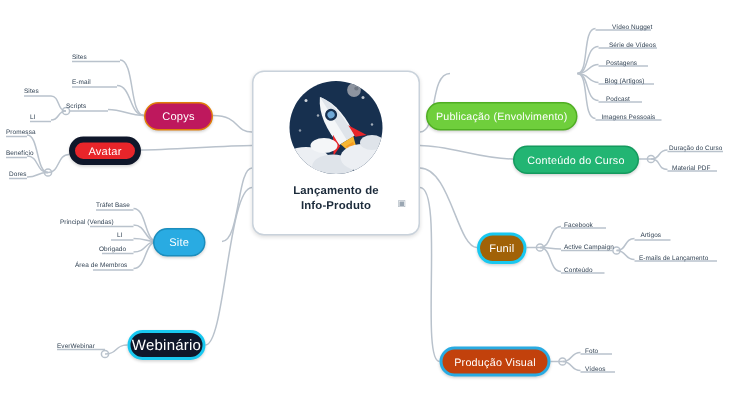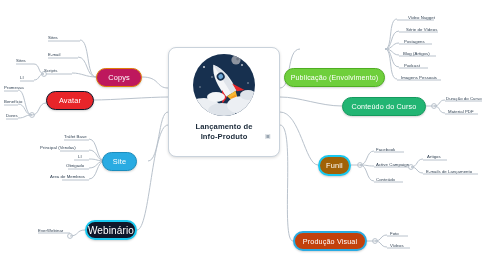--- a/index.html
+++ b/index.html
@@ -31,21 +31,21 @@
     color:#9aa6b2;font-size:6px;line-height:5px;
   }
 
   
   .chip{
     border-radius:999px;display:flex;align-items:center;justify-content:center;
     color:#ffffff;font-size:7.4px;letter-spacing:.15px;white-space:nowrap;
     box-shadow:0 1px 2px rgba(0,0,0,.18);
   }
   .chip.copys{left:96px;top:68px;width:46px;height:19px;background:#be185d;border:1px solid #e07d0a;}
-  .chip.avatar{left:46px;top:91px;width:48px;height:19px;background:#E8252A;border:1px solid #0f172a;}
+  .chip.avatar{left:46px;top:91px;width:48px;height:19px;background:#E8252A;border:4px solid #0f172a;}
   .chip.site{left:102px;top:152px;width:35px;height:19px;background:#29ABE2;border:1px solid #1b8dbd;}
   .chip.webinario{left:85px;top:220px;width:52px;height:20px;background:#0f172a;border:2px solid #18C8F0;font-size:10px;}
   .chip.publicacao{left:284px;top:40px;width:101px;height:19px;background:#6FCF3C;border:1px solid #4fae22;font-size:7.1px;margin-top:28px;}
   .chip.conteudo{left:342px;top:97px;width:84px;height:19px;background:#22B573;border:1px solid #149a5e;font-size:7.2px;}
   .chip.funil{left:318px;top:155px;width:33px;height:21px;background:#a16207;border:2px solid #18C8F0;}
   .chip.producao{left:293px;top:231px;width:74px;height:20px;background:#c2410c;border:2px solid #29ABE2;font-size:7.2px;}
 
   
   .leaf{
     position:absolute;font-size:4.3px;color:#2d3e50;white-space:nowrap;

